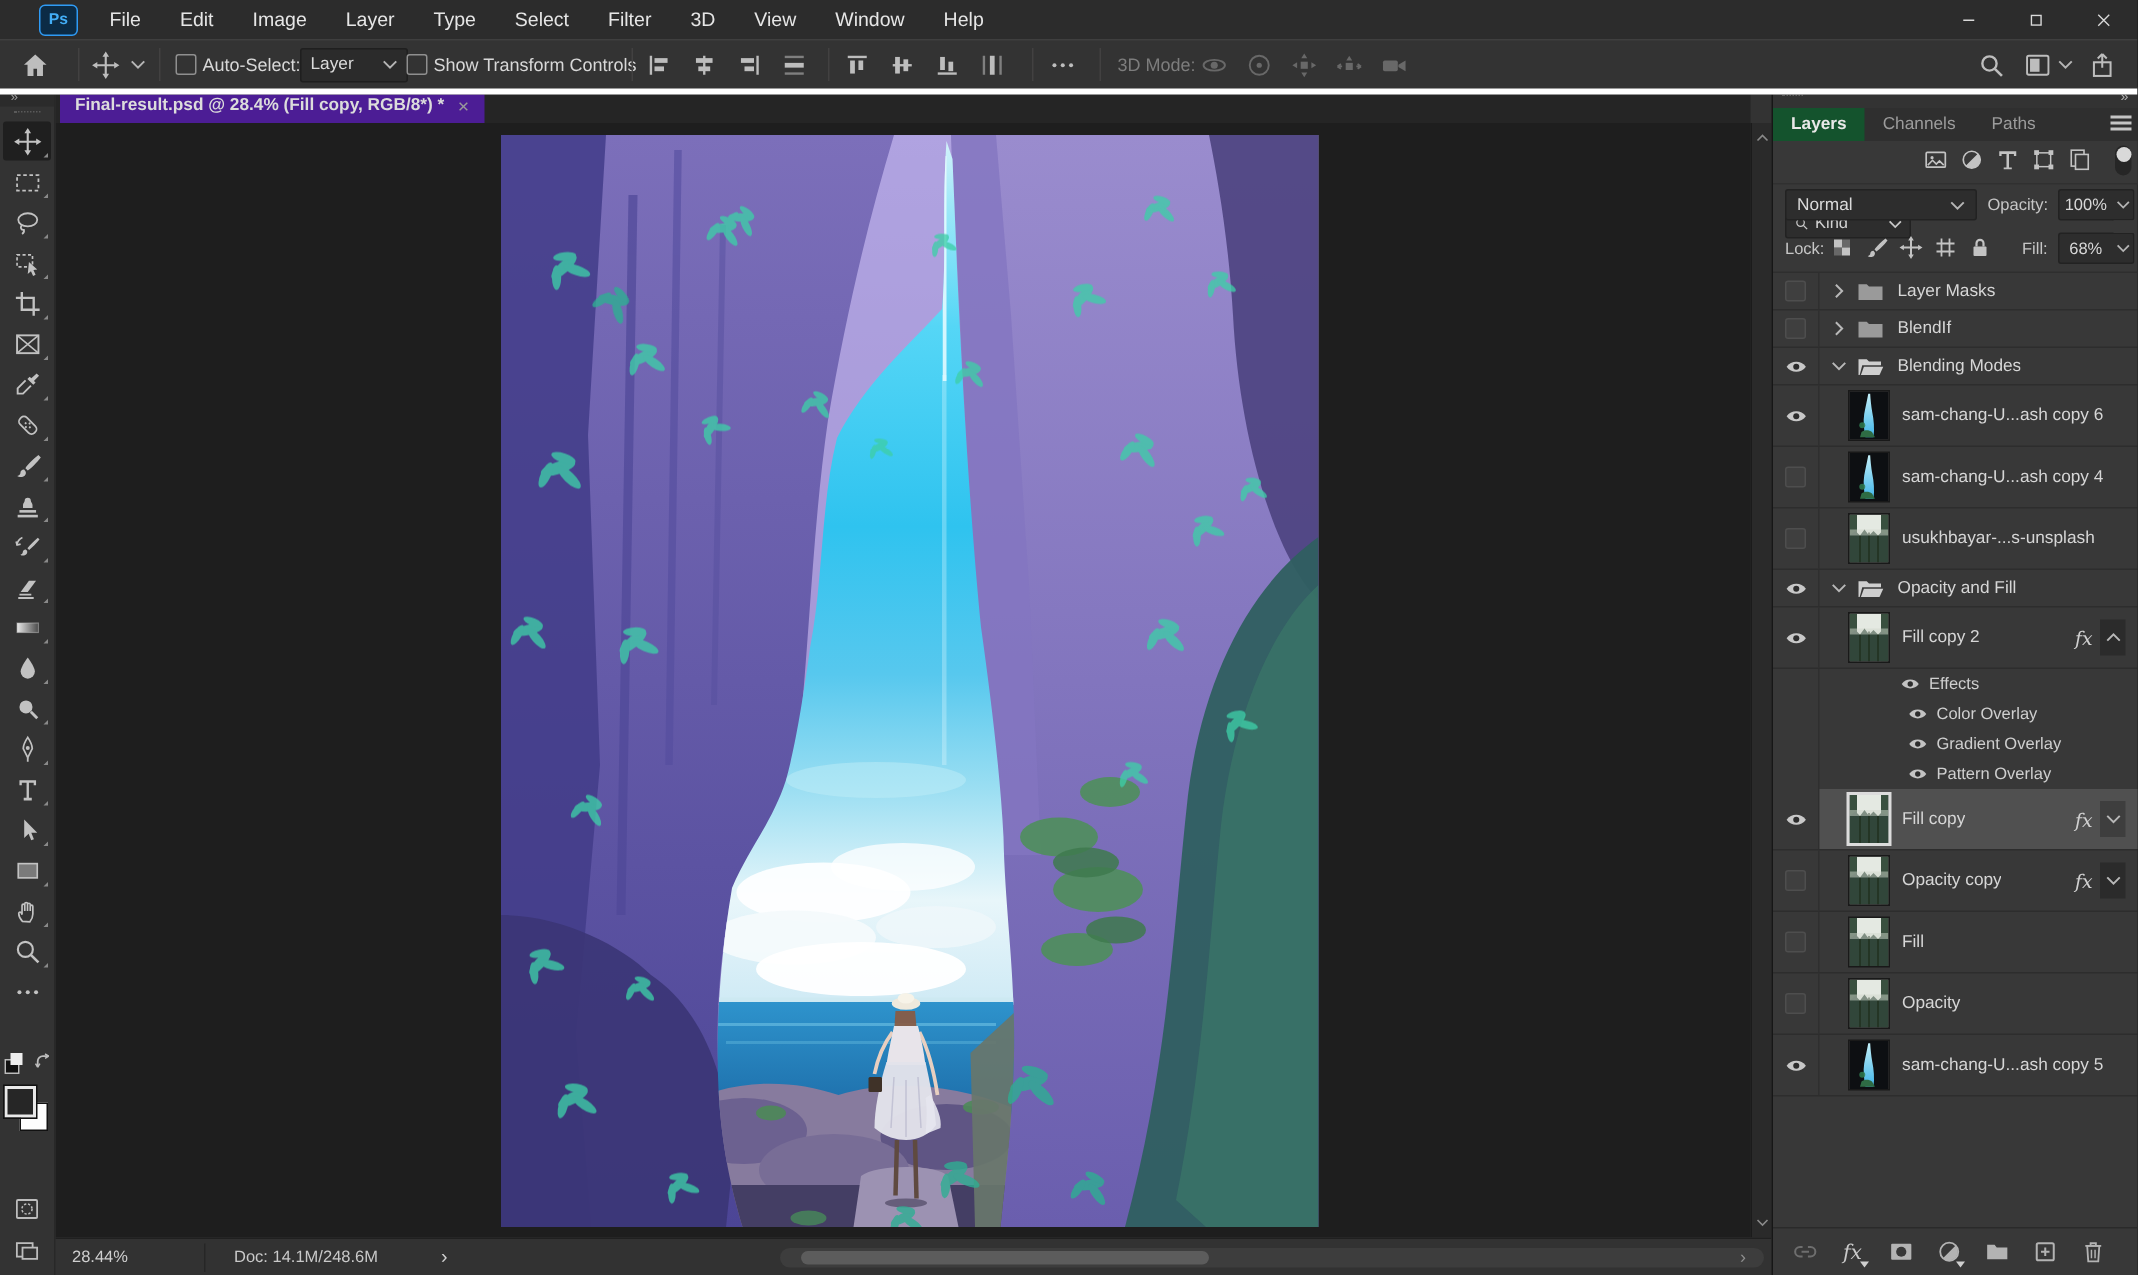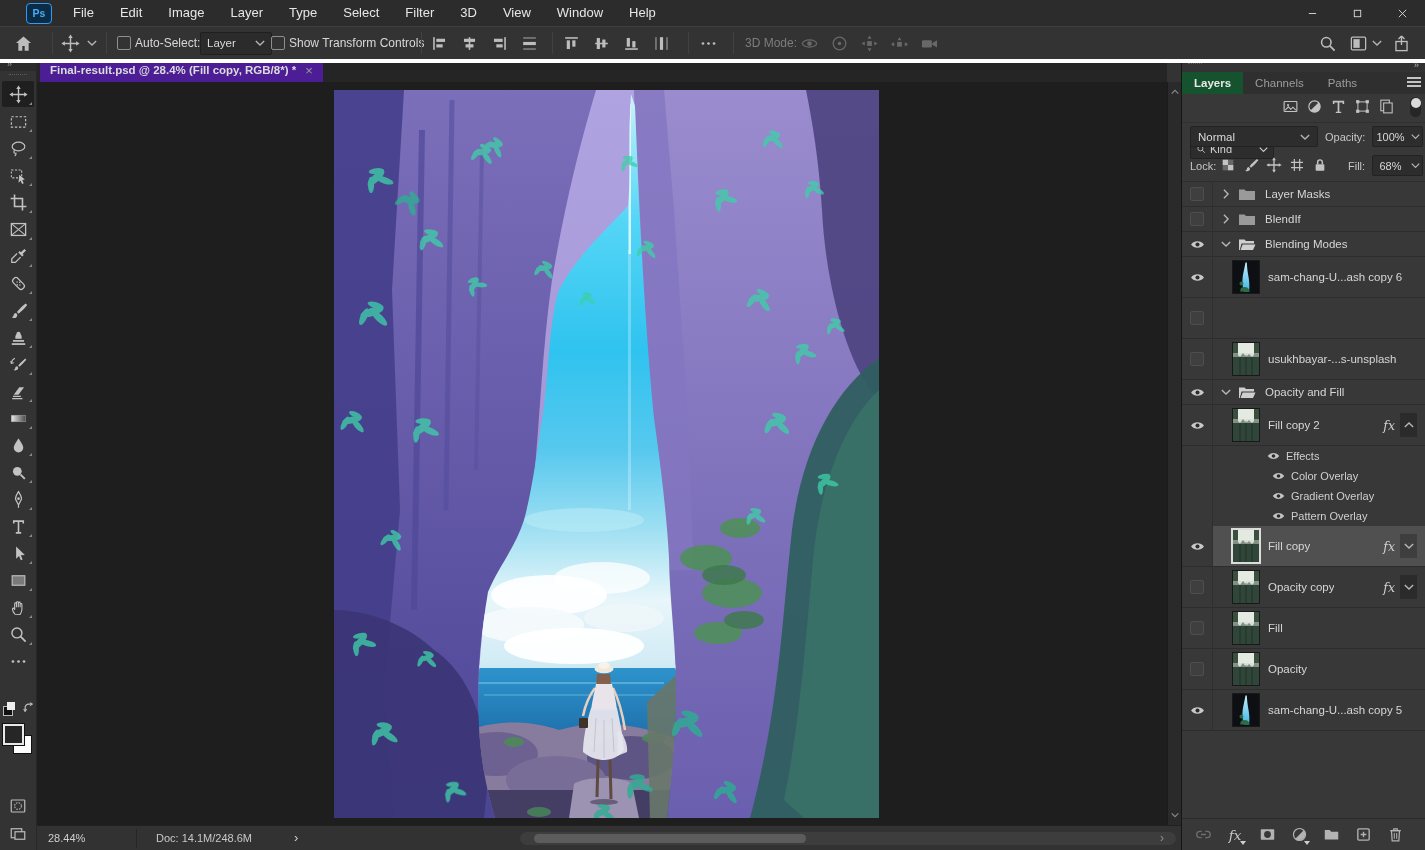--- a/index.html
+++ b/index.html
@@ -1097,20 +1097,26 @@
             <svg class="thumb">
               <use href="#i-th-canyon"></use>
             </svg>
             <span class="row-label">sam-chang-U...ash copy 6</span>
           </div>
         </div>
         <div class="lrow layer hiddenv">
           <div class="eyecell">
             <span class="eye-empty"></span>
           </div>
+          <div class="rowbody">
+            <svg class="thumb">
+              <use href="#i-th-canyon"></use>
+            </svg>
+            <span class="row-label">sam-chang-U...ash copy 4</span>
+          </div>
         </div>
         <div class="lrow layer hiddenv">
           <div class="eyecell">
             <span class="eye-empty"></span>
           </div>
           <div class="rowbody">
             <svg class="thumb">
               <use href="#i-th-forest"></use>
             </svg>
             <span class="row-label">usukhbayar-...s-unsplash</span>

